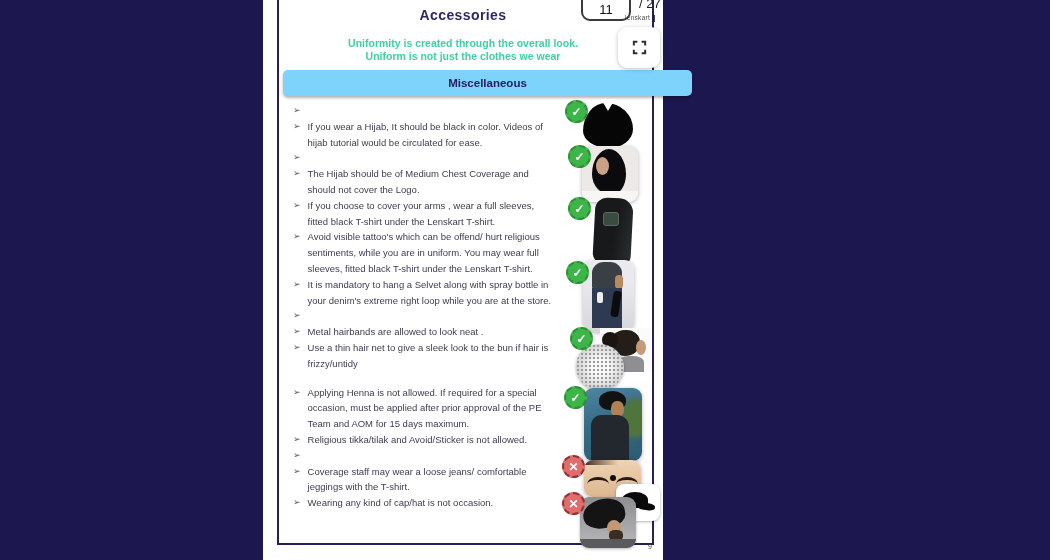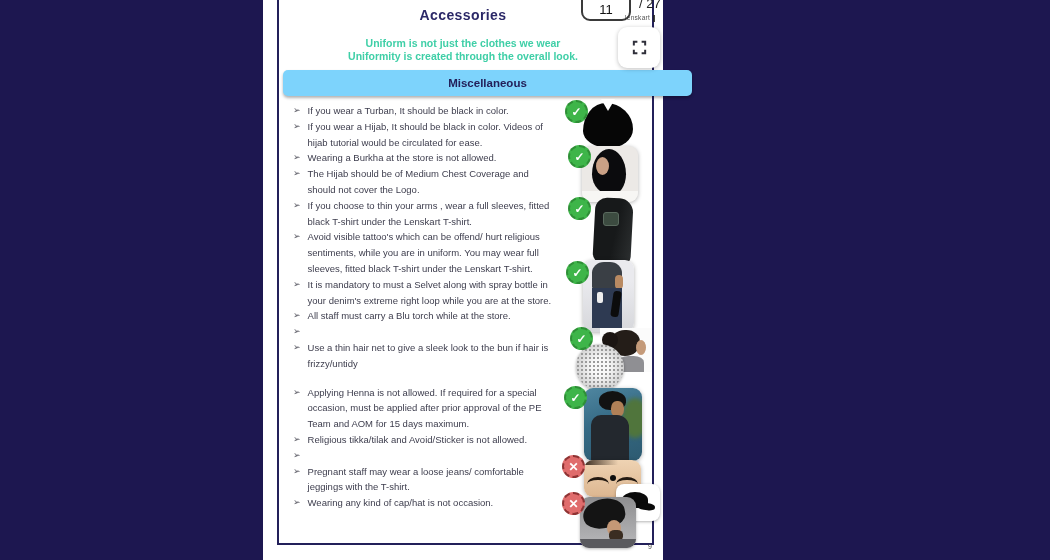--- a/index.html
+++ b/index.html
@@ -97,68 +97,66 @@
   .beanie-shoulder{position:absolute;left:0;bottom:0;width:100%;height:9px;background:#5a5a5e;}
 </style>
 </head>
 <body>
 
 <div class="slide">
   <div class="frame"></div>
 
   <div class="title">Accessories</div>
   <div class="subtitle">
+    <div>Uniformity is created through the overall look.</div>
     <div>Uniform is not just the clothes we wear</div>
-    <div>Uniformity is created through the overall look.</div>
   </div>
   <div class="banner">Miscellaneous</div>
 
   <div class="list" id="bullet-list">
   <div class="bullet">
     <span class="arrow">➢</span>
-    <span class="txt">If you wear a Turban, It should be black in color.</span>
   </div>
 
   <div class="bullet">
     <span class="arrow">➢</span>
     <span class="txt">If you wear a Hijab, It should be black in color. Videos of hijab tutorial would be circulated for ease.</span>
   </div>
 
   <div class="bullet">
     <span class="arrow">➢</span>
-    <span class="txt">Wearing a Burkha at the store is not allowed.</span>
   </div>
 
   <div class="bullet">
     <span class="arrow">➢</span>
     <span class="txt">The Hijab should be of Medium Chest Coverage and should not cover the Logo.</span>
   </div>
 
   <div class="bullet">
     <span class="arrow">➢</span>
-    <span class="txt">If you choose to thin your arms , wear a full sleeves, fitted black T-shirt under the Lenskart T-shirt.</span>
+    <span class="txt">If you choose to cover your arms , wear a full sleeves, fitted black T-shirt under the Lenskart T-shirt.</span>
   </div>
 
   <div class="bullet">
     <span class="arrow">➢</span>
     <span class="txt">Avoid visible tattoo's which can be offend/ hurt religious sentiments, while you are in uniform. You may wear full sleeves, fitted black T-shirt under the Lenskart T-shirt.</span>
   </div>
 
   <div class="bullet">
     <span class="arrow">➢</span>
-    <span class="txt">It is mandatory to must a Selvet along with spray bottle in your denim's extreme right loop while you are at the store.</span>
-  </div>
-
-  <div class="bullet">
-    <span class="arrow">➢</span>
-    <span class="txt">All staff must carry a Blu torch while at the store.</span>
-  </div>
-
-  <div class="bullet">
-    <span class="arrow">➢</span>
+    <span class="txt">It is mandatory to hang a Selvet along with spray bottle in your denim's extreme right loop while you are at the store.</span>
+  </div>
+
+  <div class="bullet">
+    <span class="arrow">➢</span>
+  </div>
+
+  <div class="bullet">
+    <span class="arrow">➢</span>
+    <span class="txt">Metal hairbands are allowed to look neat .</span>
   </div>
 
   <div class="bullet">
     <span class="arrow">➢</span>
     <span class="txt">Use a thin hair net to give a sleek look to the bun if hair is frizzy/untidy</span>
   </div>
 
   <div class="bullet gap">
     <span class="arrow">➢</span>
     <span class="txt">Applying Henna is not allowed. If required for a special occasion, must be applied after prior approval of the PE Team and AOM for 15 days maximum.</span>
@@ -168,21 +166,21 @@
     <span class="arrow">➢</span>
     <span class="txt">Religious tikka/tilak and Avoid/Sticker is not allowed.</span>
   </div>
 
   <div class="bullet">
     <span class="arrow">➢</span>
   </div>
 
   <div class="bullet">
     <span class="arrow">➢</span>
-    <span class="txt">Pregnant staff may wear a loose jeans/ comfortable jeggings with the T-shirt.</span>
+    <span class="txt">Coverage staff may wear a loose jeans/ comfortable jeggings with the T-shirt.</span>
   </div>
 
   <div class="bullet">
     <span class="arrow">➢</span>
     <span class="txt">Wearing any kind of cap/hat is not occasion.</span>
   </div>
 </div>
 
   <div class="badge b1 allowed">✓</div>
   <div class="badge b2 allowed">✓</div>

